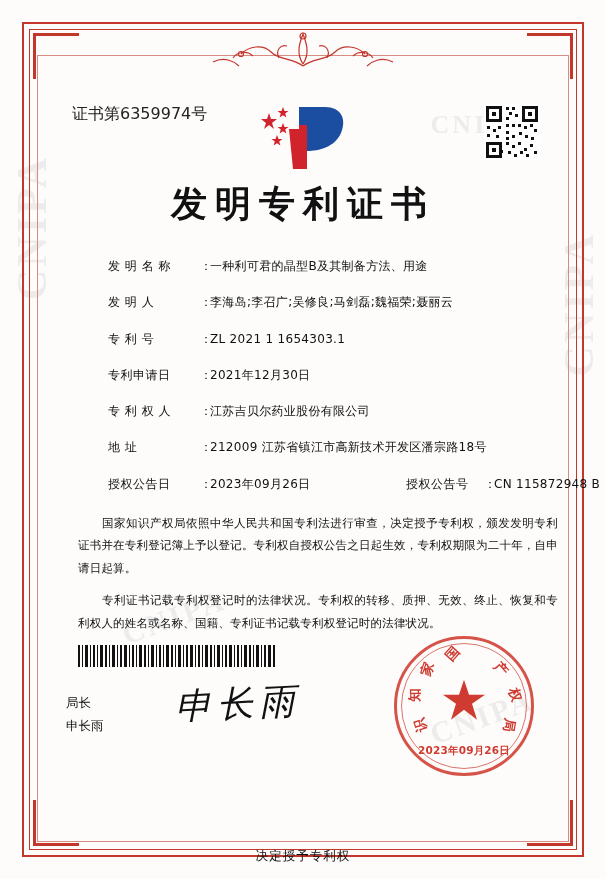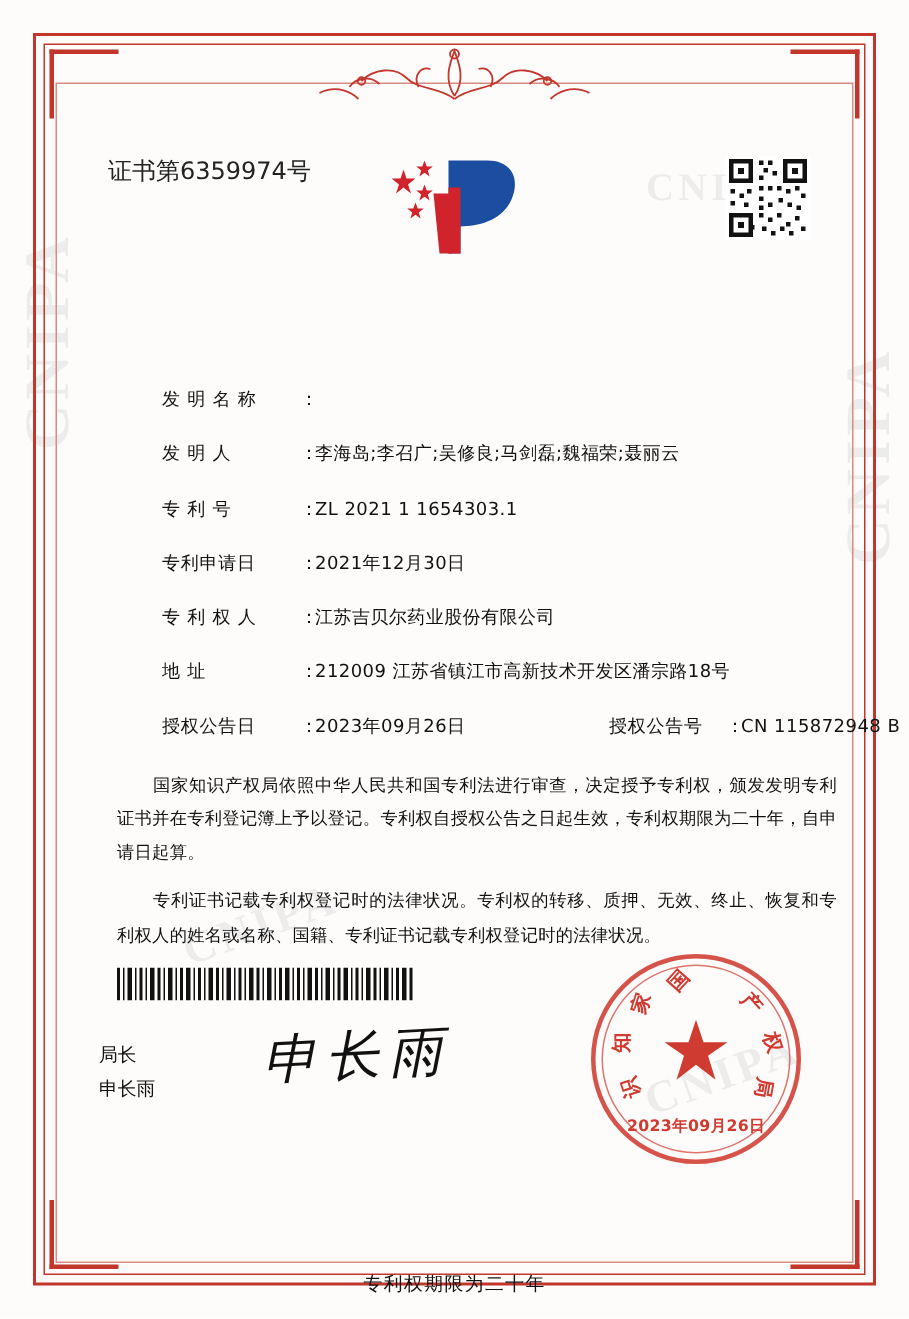--- a/index.html
+++ b/index.html
@@ -399,25 +399,27 @@
         <g fill="#d0232b">
           <polygon points="14,10 16,16 22,16 17,20 19,26 14,22 9,26 11,20 6,16 12,16"></polygon>
           <polygon points="28,4 29.5,8 33.5,8 30.2,10.6 31.4,14.6 28,12.2 24.6,14.6 25.8,10.6 22.5,8 26.5,8"></polygon>
           <polygon points="28,20 29.5,24 33.5,24 30.2,26.6 31.4,30.6 28,28.2 24.6,30.6 25.8,26.6 22.5,24 26.5,24"></polygon>
           <polygon points="22,32 23.5,36 27.5,36 24.2,38.6 25.4,42.6 22,40.2 18.6,42.6 19.8,38.6 16.5,36 20.5,36"></polygon>
         </g>
       </svg>
     </div>
   </div>
 
+  <div class="title">发明专利证书</div>
 
   <div class="fields">
     <div class="field-row">
       <div class="field-label">发 明 名 称</div>
       <div class="field-colon">：</div>
+      <div class="field-value">一种利可君的晶型B及其制备方法、用途</div>
     </div>
     <div class="field-row">
       <div class="field-label">发 明 人</div>
       <div class="field-colon">：</div>
       <div class="field-value">李海岛;李召广;吴修良;马剑磊;魏福荣;聂丽云</div>
     </div>
     <div class="field-row">
       <div class="field-label">专 利 号</div>
       <div class="field-colon">：</div>
       <div class="field-value">ZL 2021 1 1654303.1</div>
@@ -531,15 +533,15 @@
       <div class="seal-char" style="left:27px; top:24px; transform:rotate(-72deg);">家</div>
       <div class="seal-char" style="left:14px; top:50px; transform:rotate(-90deg);">知</div>
       <div class="seal-char" style="left:20px; top:80px; transform:rotate(-108deg);">识</div>
       <div class="seal-char" style="left:100px;top:24px; transform:rotate(48deg);">产</div>
       <div class="seal-char" style="left:114px;top:50px; transform:rotate(72deg);">权</div>
       <div class="seal-char" style="left:108px;top:80px; transform:rotate(100deg);">局</div>
     </div>
     <div class="seal-date">2023年09月26日</div>
   </div>
 
-  <div class="footer-note">专利权期限为二十年</div>
+  <div class="footer-note">决定授予专利权</div>
 
 </div>
 
 </body></html>

